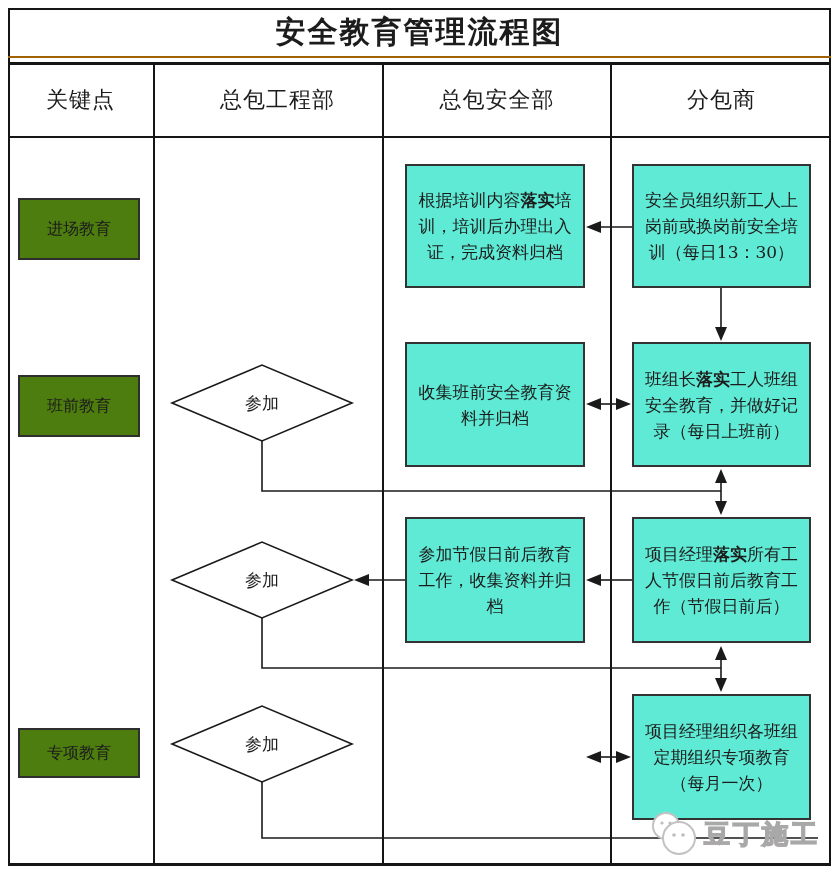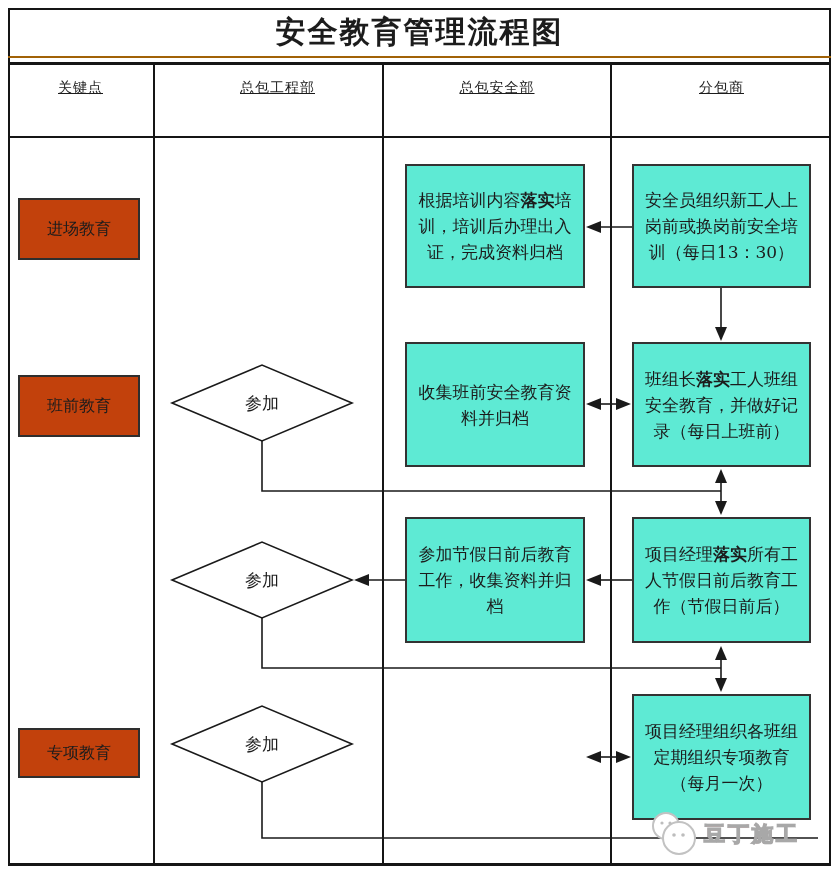--- a/index.html
+++ b/index.html
@@ -11,47 +11,47 @@
   .outer-border{position:absolute;left:8px;top:8px;width:823px;height:858px;
     border:2px solid #151515;border-bottom-width:3px;box-sizing:border-box;z-index:1;}
   .title-bar{position:absolute;left:8px;top:8px;width:823px;height:50px;box-sizing:border-box;
     border-bottom:2px solid #a16207;display:flex;align-items:center;justify-content:center;
     font-size:30px;font-weight:bold;letter-spacing:2px;z-index:3;}
   .hline{position:absolute;background:#151515;z-index:1;}
   .hline.sep-thick{left:8px;top:62px;width:823px;height:3px;}
   .hline.header-bottom{left:8px;top:136px;width:823px;height:2px;}
   .vline{position:absolute;top:62px;width:2px;height:804px;background:#151515;z-index:1;}
   .vline.v1{left:153px;} .vline.v2{left:382px;} .vline.v3{left:610px;}
-  .hdr{position:absolute;top:52px;height:72px;display:flex;align-items:center;justify-content:center;
-    font-size:14px;letter-spacing:1px;z-index:3;text-decoration:underline;}
+  .hdr{position:absolute;top:64px;height:72px;display:flex;align-items:center;justify-content:center;
+    font-size:22px;letter-spacing:1px;z-index:3;}
   .hdr.c1{left:8px;width:145px;} .hdr.c2{left:155px;width:245px;}
   .hdr.c3{left:384px;width:226px;} .hdr.c4{left:612px;width:219px;}
   
-  .kbox{position:absolute;left:18px;width:122px;box-sizing:border-box;background:#c2410c;
+  .kbox{position:absolute;left:18px;width:122px;box-sizing:border-box;background:#4d7c0f;
     border:2px solid #2e2e2e;display:flex;align-items:center;justify-content:center;
     font-size:16px;text-align:center;line-height:22px;z-index:3;padding:2px 6px;}
   .kbox.r1{top:198px;height:62px;} .kbox.r2{top:375px;height:62px;}
   .kbox.r3{top:552px;height:61px;} .kbox.r4{top:728px;height:50px;}
   .pbox{position:absolute;box-sizing:border-box;background:#5eead4;border:2px solid #333333;
     display:flex;align-items:center;justify-content:center;font-size:17px;line-height:26px;
     text-align:center;z-index:3;padding:4px 9px;}
   .pbox b, .pbox .bd{font-weight:bold;}
   .pbox.safety{left:405px;width:180px;}
   .pbox.sub{left:632px;width:179px;}
   .pbox.r1{top:164px;height:124px;} .pbox.r2{top:342px;height:125px;}
   .pbox.r3{top:517px;height:126px;} .pbox.r4{top:694px;height:126px;}
   .dlabel{position:absolute;left:192px;width:140px;height:28px;display:flex;align-items:center;
     justify-content:center;font-size:17px;z-index:3;}
   .dlabel.r2{top:389px;} .dlabel.r3{top:566px;} .dlabel.r4{top:730px;}
   
   #connectors{position:absolute;left:0;top:0;z-index:2;pointer-events:none;}
   
   .watermark{position:absolute;left:646px;top:806px;width:186px;height:56px;z-index:4;
     display:flex;align-items:center;z-index:4;}
-  .wm-text{font-size:21px;font-weight:bold;letter-spacing:3px;color:#b91c1c;
+  .wm-text{font-size:26px;font-weight:bold;letter-spacing:3px;color:#b91c1c;
     -webkit-text-stroke:1.3px #a8a8a8;text-shadow:0 0 1px #b5b5b5;white-space:nowrap;}
 </style>
 </head>
 <body>
 
 <div id="stage">
 
   <svg id="connectors" width="839" height="874" viewBox="0 0 839 874">
     <g stroke="#1a1a1a" stroke-width="1.6" fill="none">
 

